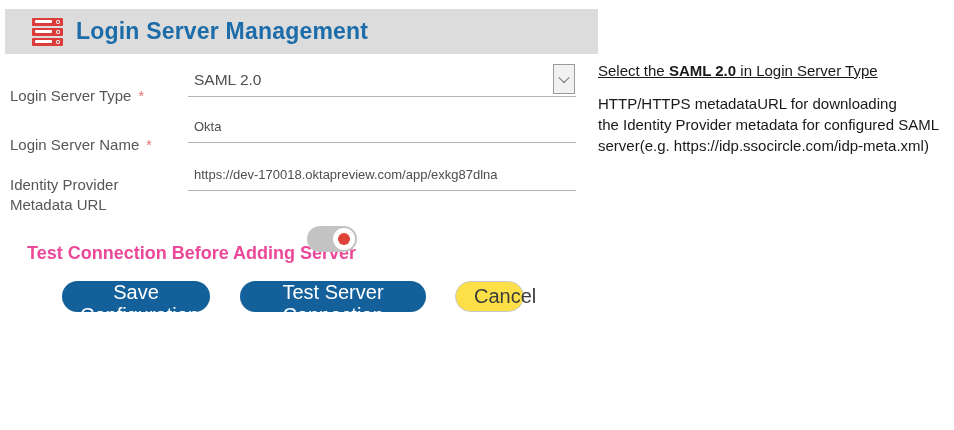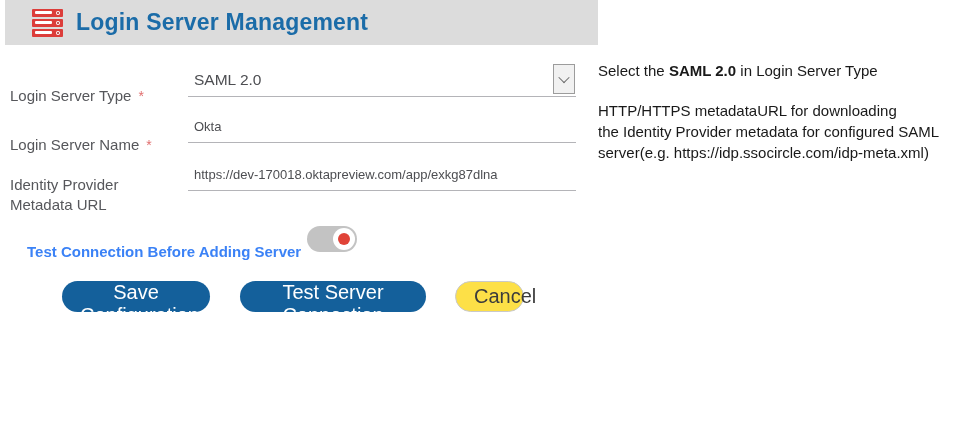--- a/index.html
+++ b/index.html
@@ -9,21 +9,21 @@
     position: relative;
     width: 954px;
     height: 430px;
     background: #ffffff;
     overflow: hidden;
   }
 
   
   .header {
     position: absolute;
-    left: 5px; top: 0;
+    left: 5px; top: 9px;
     width: 593px; height: 45px;
     background: #dcdcdc;
     display: flex;
     align-items: center;
   }
   .server-icon {
     margin-left: 27px;
     width: 31px; height: 28px;
     display: flex;
     flex-direction: column;
@@ -118,23 +118,23 @@
     width: 8px; height: 8px;
     border-right: 1.6px solid #6b6b6b;
     border-bottom: 1.6px solid #6b6b6b;
     transform: rotate(45deg) translate(-1px,-1px);
   }
 
   
   .toggle-label {
     position: absolute;
     left: 27px; top: 243px;
-    font-size: 15px;
+    font-size: 18px;
     font-weight: bold;
-    color: #3b82f6;
+    color: #ec4899;
   }
   .toggle {
     position: absolute;
     left: 307px; top: 226px;
     width: 50px; height: 26px;
     background: #c3c3c3;
     border-radius: 13px;
     cursor: pointer;
   }
   .toggle .knob {
@@ -180,21 +180,21 @@
   
   .help {
     position: absolute;
     left: 598px; top: 60px;
     width: 354px;
     font-size: 15px;
     color: #191919;
     line-height: 21px;
   }
   .help p { white-space: pre-line; }
-  .help .p1 { margin-bottom: 19px; }
+  .help .p1 { margin-bottom: 12px; text-decoration: underline; }
   .help .p2 { margin-bottom: 13px; }
 </style>
 </head>
 <body>
 
 <div class="page">
 
   <div class="header">
     <div class="server-icon">
       <div class="server-bar">

